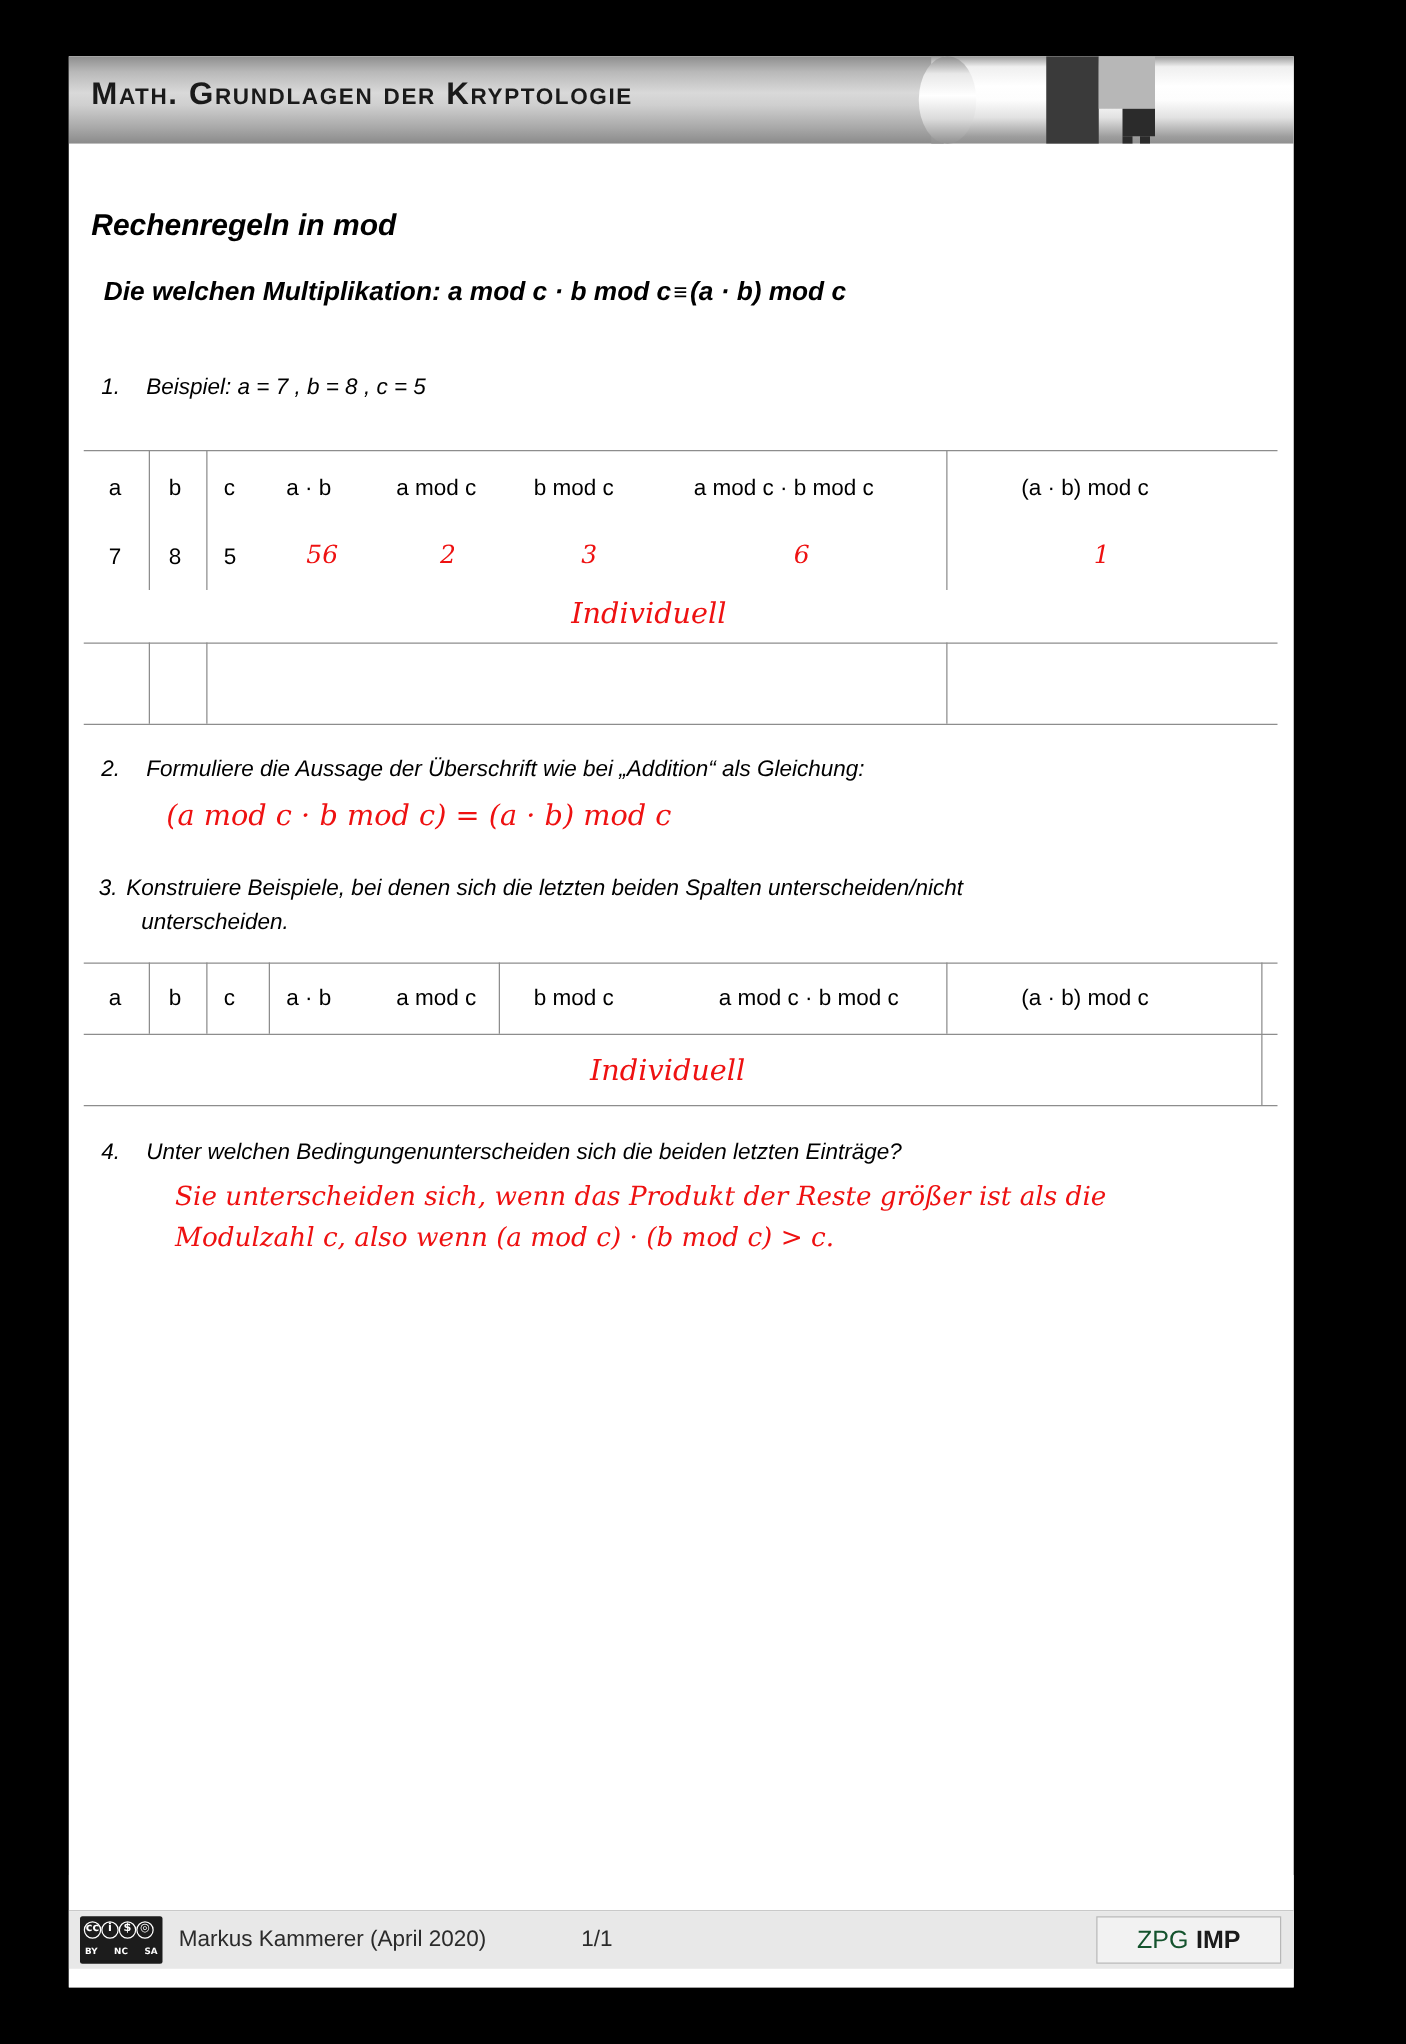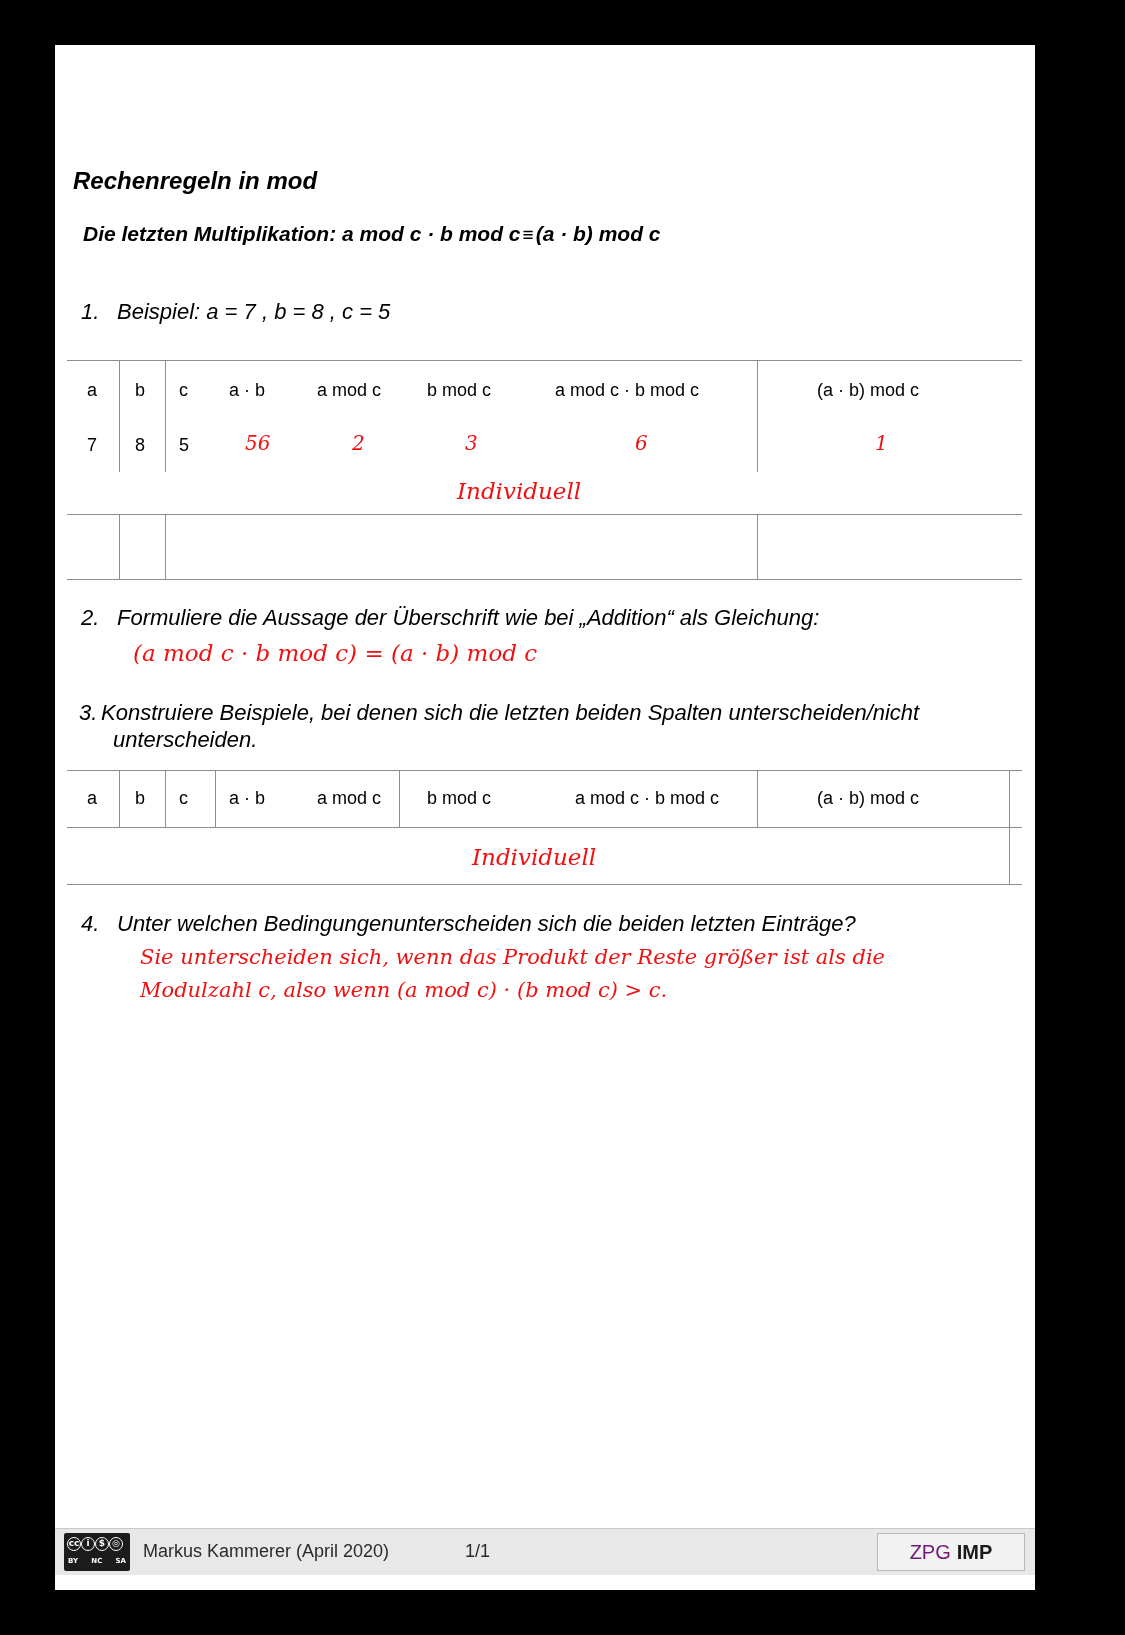--- a/index.html
+++ b/index.html
@@ -116,21 +116,21 @@
     font-size: 21px;
     font-weight: bold;
     font-style: italic;
     color: #000;
     white-space: nowrap;
   }
   .h-sub .equiv { font-size: 19px; font-weight: normal; padding: 0 2px; }
 
   .q-item {
     position: absolute;
-    font-size: 22px;
+    font-size: 18px;
     font-style: italic;
     color: #000;
   }
   .q-num { display: inline-block; }
 
   
   .ink {
     color: #ee1111;
     font-family: "DejaVu Serif", serif;
     font-style: italic;
@@ -254,35 +254,46 @@
     position: absolute;
     left: 822px; top: 33px;
     width: 148px; height: 38px;
     background: #f2f2f2;
     border: 1px solid #b8b8b8;
     display: flex;
     align-items: center;
     justify-content: center;
     gap: 6px;
   }
-  .zpg-a { font-size: 20px; color: #701a75; font-weight: normal; }
+  .zpg-a { font-size: 20px; color: #14532d; font-weight: normal; }
   .zpg-b { font-size: 20px; color: #1a1a1a; font-weight: bold; }
 </style>
 </head>
 <body>
 
 <div id="page">
 
+  <div id="header">
+    <div class="hdr-grad"></div>
+    <div class="hdr-barrel"></div>
+    <div class="hdr-barrel-cap"></div>
+    <div class="hdr-key-dark"></div>
+    <div class="hdr-key-light"></div>
+    <div class="hdr-key-notch"></div>
+    <div class="hdr-key-tooth1"></div>
+    <div class="hdr-key-tooth2"></div>
+    <div class="hdr-title">Math. Grundlagen der Kryptologie</div>
+  </div>
 
   <div class="sheet-body">
 
     <div class="h-main">Rechenregeln in mod</div>
 
     <div class="h-sub">
-      <span>Die letzten Multiplikation:  a mod c · b mod c</span><span class="equiv">≡</span><span>(a · b) mod c</span>
+      <span>Die welchen Multiplikation:  a mod c · b mod c</span><span class="equiv">≡</span><span>(a · b) mod c</span>
     </div>
 
     <div class="q-item" style="left:26px; top:184px;">
       <span class="q-num" style="width:36px;">1.</span><span>Beispiel: a = 7 , b = 8 , c = 5</span>
     </div>
 
     <div id="table1">
       <div class="trule" style="top:0;"></div>
       <div class="trule" style="top:154px;"></div>
       <div class="trule" style="top:219px;"></div>

